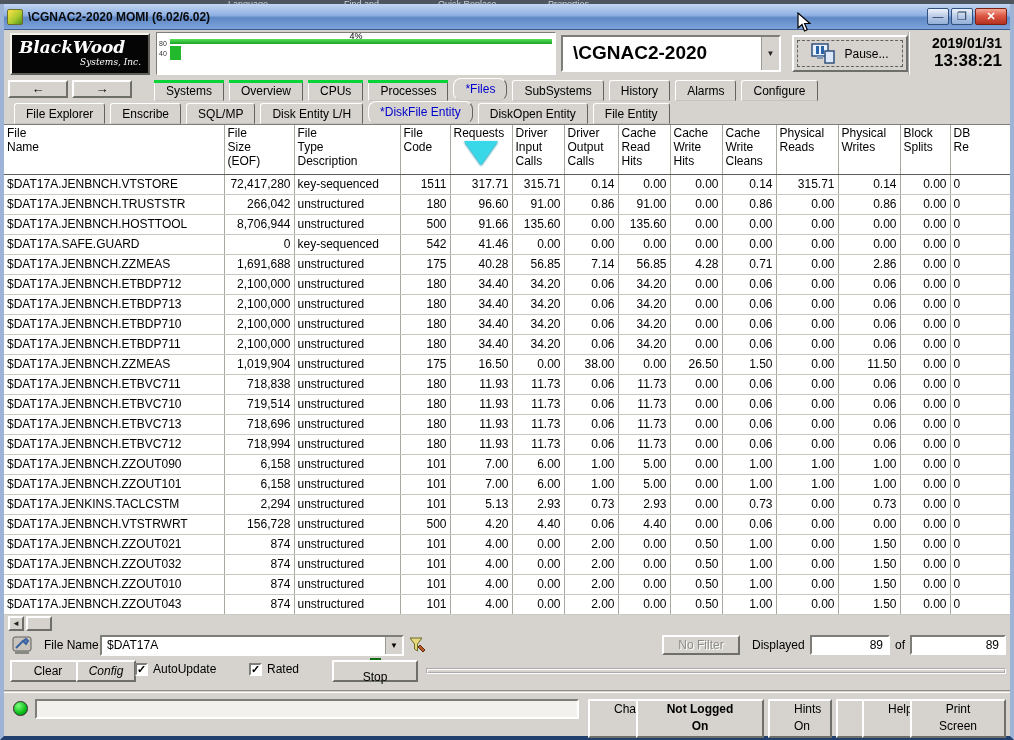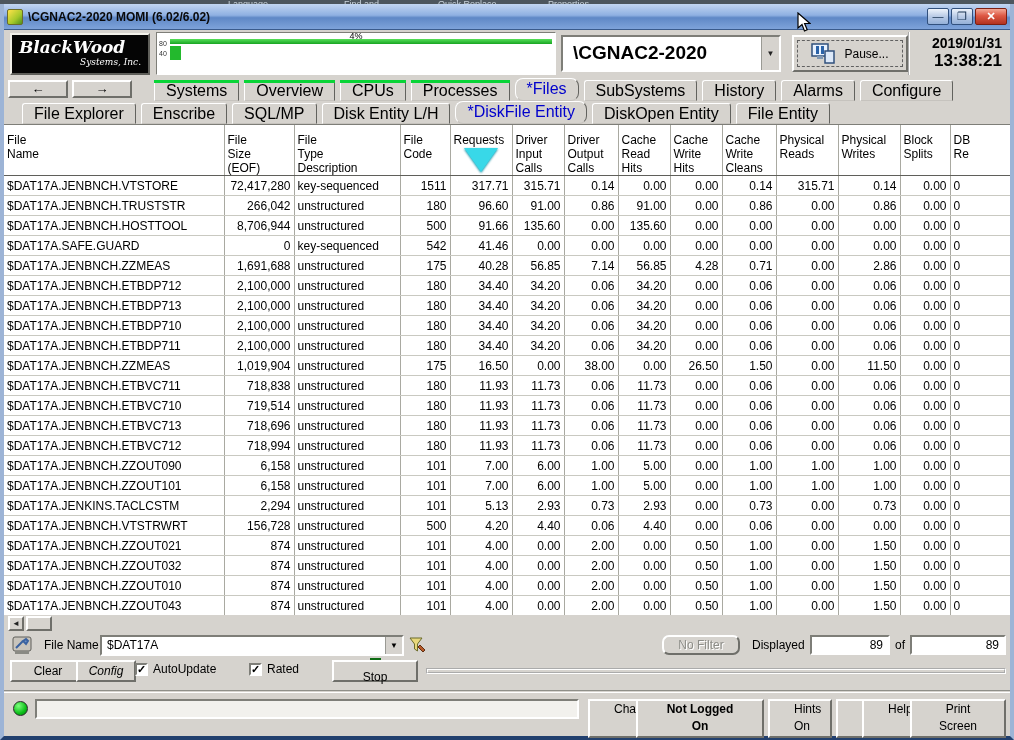--- a/index.html
+++ b/index.html
@@ -59,54 +59,54 @@
   .datetime { position:absolute; right:2px; top:2px; width:100px; height:43px; text-align:right;
               padding:3px 6px 0 0; border-left:2px groove #fff; }
   .datetime .d { font-size:14px; font-weight:bold; line-height:16px; }
   .datetime .t { font-size:17px; font-weight:bold; line-height:20px; }
 
   
   .tabbar1 { position:relative; height:23px; padding-left:150px; white-space:nowrap; }
   .navarrows { position:absolute; left:4px; top:2px; display:flex; gap:4px; }
   .nav { width:60px; height:18px; background:#d6d3ce; text-align:center; line-height:14px; font-size:13px;
          border:2px solid; border-color:#ffffff #6f6f6a #6f6f6a #ffffff; }
-  .tabbar2 { position:relative; height:23px; padding-left:18px; white-space:nowrap; }
+  .tabbar2 { position:relative; height:23px; padding-left:10px; white-space:nowrap; }
   .tab { display:inline-block; height:21px; line-height:20px; padding:0 11px; margin:2px 5px 0 0;
-         background:#d6d3ce; font-size:16px; position:relative; vertical-align:bottom;
+         background:#d6d3ce; font-size:12px; position:relative; vertical-align:bottom;
          border:1px solid; border-color:#ffffff #62625e #c6c3be #ffffff;
          border-top-left-radius:3px; border-top-right-radius:3px; }
   .tab.green::before { content:""; position:absolute; left:-1px; right:-1px; top:-1px; height:3px; background:#09d437; }
   .tab.selected { color:#0000cc; margin-top:0; height:23px; z-index:2;border-radius:8px; }
 
   
   .tablewrap { width:1006px; height:491px; overflow:hidden; background:#fff; border-top:1px solid #7e7e78; }
   table { border-collapse:collapse; table-layout:fixed; width:1006px; font-size:12px; background:#fff; }
   th, td { border-right:1px solid #a9a9a1; padding:0 3px; white-space:nowrap; overflow:hidden; }
   thead th { border-bottom:1px solid #5f5f5a; vertical-align:top; text-align:left;
-             font-weight:normal; height:49px; padding-top:8px; position:relative; }
+             font-weight:normal; height:49px; padding-top:1px; position:relative; }
   td { height:20px; border-bottom:1px solid #c9c9c1; }
   .al-left  { text-align:left; }
   .al-right { text-align:right; }
   .sort-arrow { width:0; height:0; margin:1px auto 0;
                 border-left:17px solid transparent; border-right:17px solid transparent;
                 border-top:24px solid #38d8e8; filter:drop-shadow(0 1px 1px #0a8fa6); }
 
   
   .scrollstrip { position:relative; height:17px; }
   .hs-arrow { position:absolute; left:4px; top:1px; width:16px; height:15px; background:#d6d3ce;
               border:2px solid; border-color:#ffffff #6f6f6a #6f6f6a #ffffff;
               font-size:8px; text-align:center; line-height:11px; color:#222; }
   .hs-thumb { position:absolute; left:22px; top:1px; width:26px; height:15px; background:#d6d3ce;
               border:2px solid; border-color:#ffffff #6f6f6a #6f6f6a #ffffff; }
 
   
   .footer1, .footer2 { position:relative; height:26px; font-size:12px; }
   .btn { background:#d6d3ce; border:2px solid; border-color:#ffffff #6f6f6a #6f6f6a #ffffff;
          font-size:12px; text-align:center; }
-  .btn.disabled { color:#8d8d88; text-shadow:1px 1px 0 #fff;border-radius:7px; }
+  .btn.disabled { color:#8d8d88; text-shadow:1px 1px 0 #fff; }
   .sunken { background:#fff; border:2px solid; border-color:#7e7e78 #ffffff #ffffff #7e7e78; }
   .lbl { position:absolute; top:6px; }
   .toolicon { position:absolute; left:6px; top:1px; width:24px; height:24px; }
   .combo { position:absolute; left:96px; top:3px; width:304px; height:21px; display:flex; align-items:stretch;
            background:#fff; border:2px solid; border-color:#7e7e78 #ffffff #ffffff #7e7e78; }
   .combo .txt { flex:1; padding:1px 0 0 5px; font-size:12px; }
   .combo .drop { width:17px; background:#d6d3ce; border-left:1px solid #9a9a94;
                  display:flex; align-items:center; justify-content:center; font-size:8px; }
   .funnel { position:absolute; left:404px; top:3px; width:20px; height:20px; }
   .nofilter { position:absolute; left:658px; top:3px; width:78px; height:20px; line-height:16px; }

